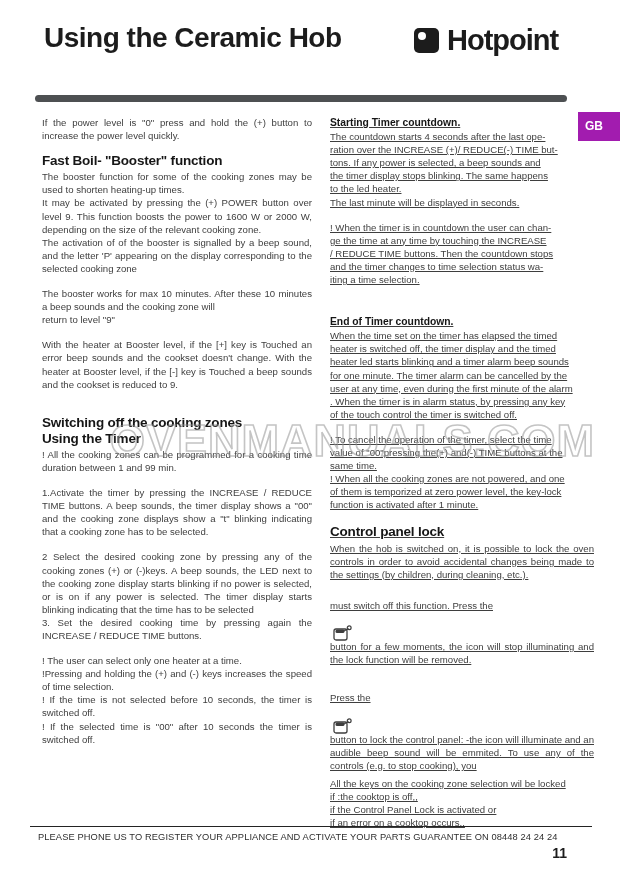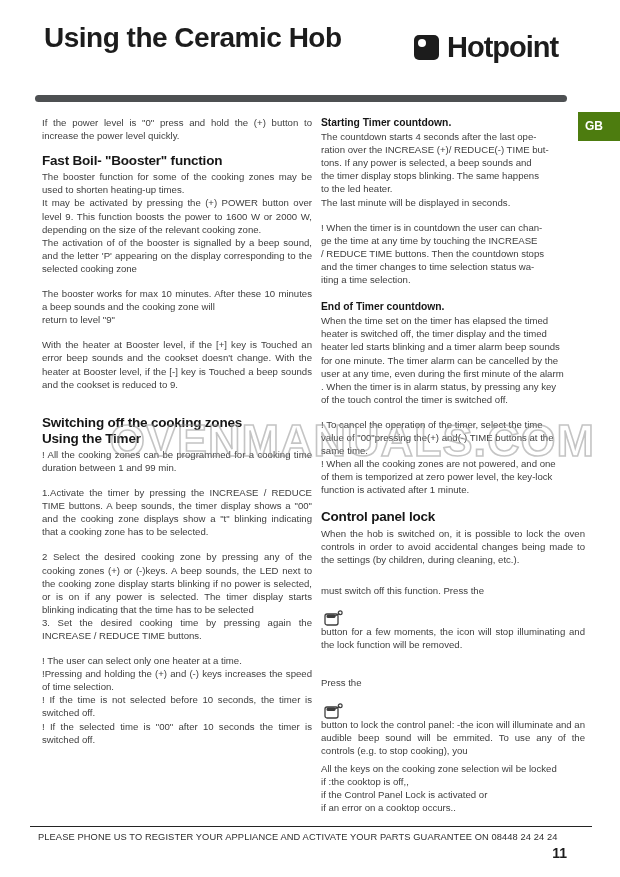--- a/index.html
+++ b/index.html
@@ -17,21 +17,21 @@
   .title {
     position: absolute;
     left: 44px; top: 22px;
     font-size: 28px;
     font-weight: 700;
     letter-spacing: -0.5px;
     color: #1c1c1c;
   }
   .brand {
     position: absolute;
-    left: 414px; top: 31px;
+    left: 414px; top: 24px;
     display: flex; align-items: center;
   }
   .brand-mark {
     position: relative;
     width: 25px; height: 25px;
     background: #1c1c1c;
     border-radius: 5px;
     margin-right: 8px;
   }
   .brand-mark .dot {
@@ -51,21 +51,21 @@
     position: absolute;
     left: 35px; top: 95px;
     width: 532px; height: 7px;
     border-radius: 4px;
     background: #4d5052;
   }
   .gb-badge {
     position: absolute;
     left: 578px; top: 112px;
     width: 42px; height: 29px;
-    background: #4d7c0f;
+    background: #a21caf;
     color: #ffffff;
     font-size: 12px;
     font-weight: 700;
     line-height: 29px;
     padding-left: 7px;
   }
   
   .watermark {
     position: absolute;
     left: 25px; right: 25px; top: 415px;
@@ -80,21 +80,21 @@
   }
   
   .col {
     position: absolute;
     top: 116px;
     font-size: 9.6px;
     line-height: 13.1px;
     z-index: 2;
   }
   .col-left  { left: 42px;  width: 270px; }
-  .col-right { left: 321px; width: 264px; }
+  .col-right { left: 330px; width: 264px; text-decoration: underline; }
   .col p {
     white-space: pre-line;
     text-align: justify;
     margin: 0 0 12px 0;
   }
   .col p.tightgap { margin-bottom: 5px; }
   .col h2 {
     font-size: 13.5px;
     font-weight: 700;
     color: #161616;
@@ -179,21 +179,21 @@
   </section>
 
   <section class="col col-right">
     <h3>Starting Timer countdown.</h3>
     <p>The countdown starts 4 seconds after the last ope-
 ration over the INCREASE (+)/ REDUCE(-) TIME but-
 tons. If any power is selected, a beep sounds and
 the timer display stops blinking. The same happens
 to the led heater.
 The last minute will be displayed in seconds.</p>
-    <p style="margin-bottom:14px">! When the timer is in countdown the user can chan-
+    <p style="margin-bottom:29px">! When the timer is in countdown the user can chan-
 ge the time at any time by touching the INCREASE
 / REDUCE TIME buttons. Then the countdown stops
 and the timer changes to time selection status wa-
 iting a time selection.</p>
     <h3>End of Timer countdown.</h3>
     <p>When the time set on the timer has elapsed the timed
 heater is switched off, the timer display and the timed
 heater led starts blinking and a timer alarm beep sounds
 for one minute. The timer alarm can be cancelled by the
 user at any time, even during the first minute of the alarm

